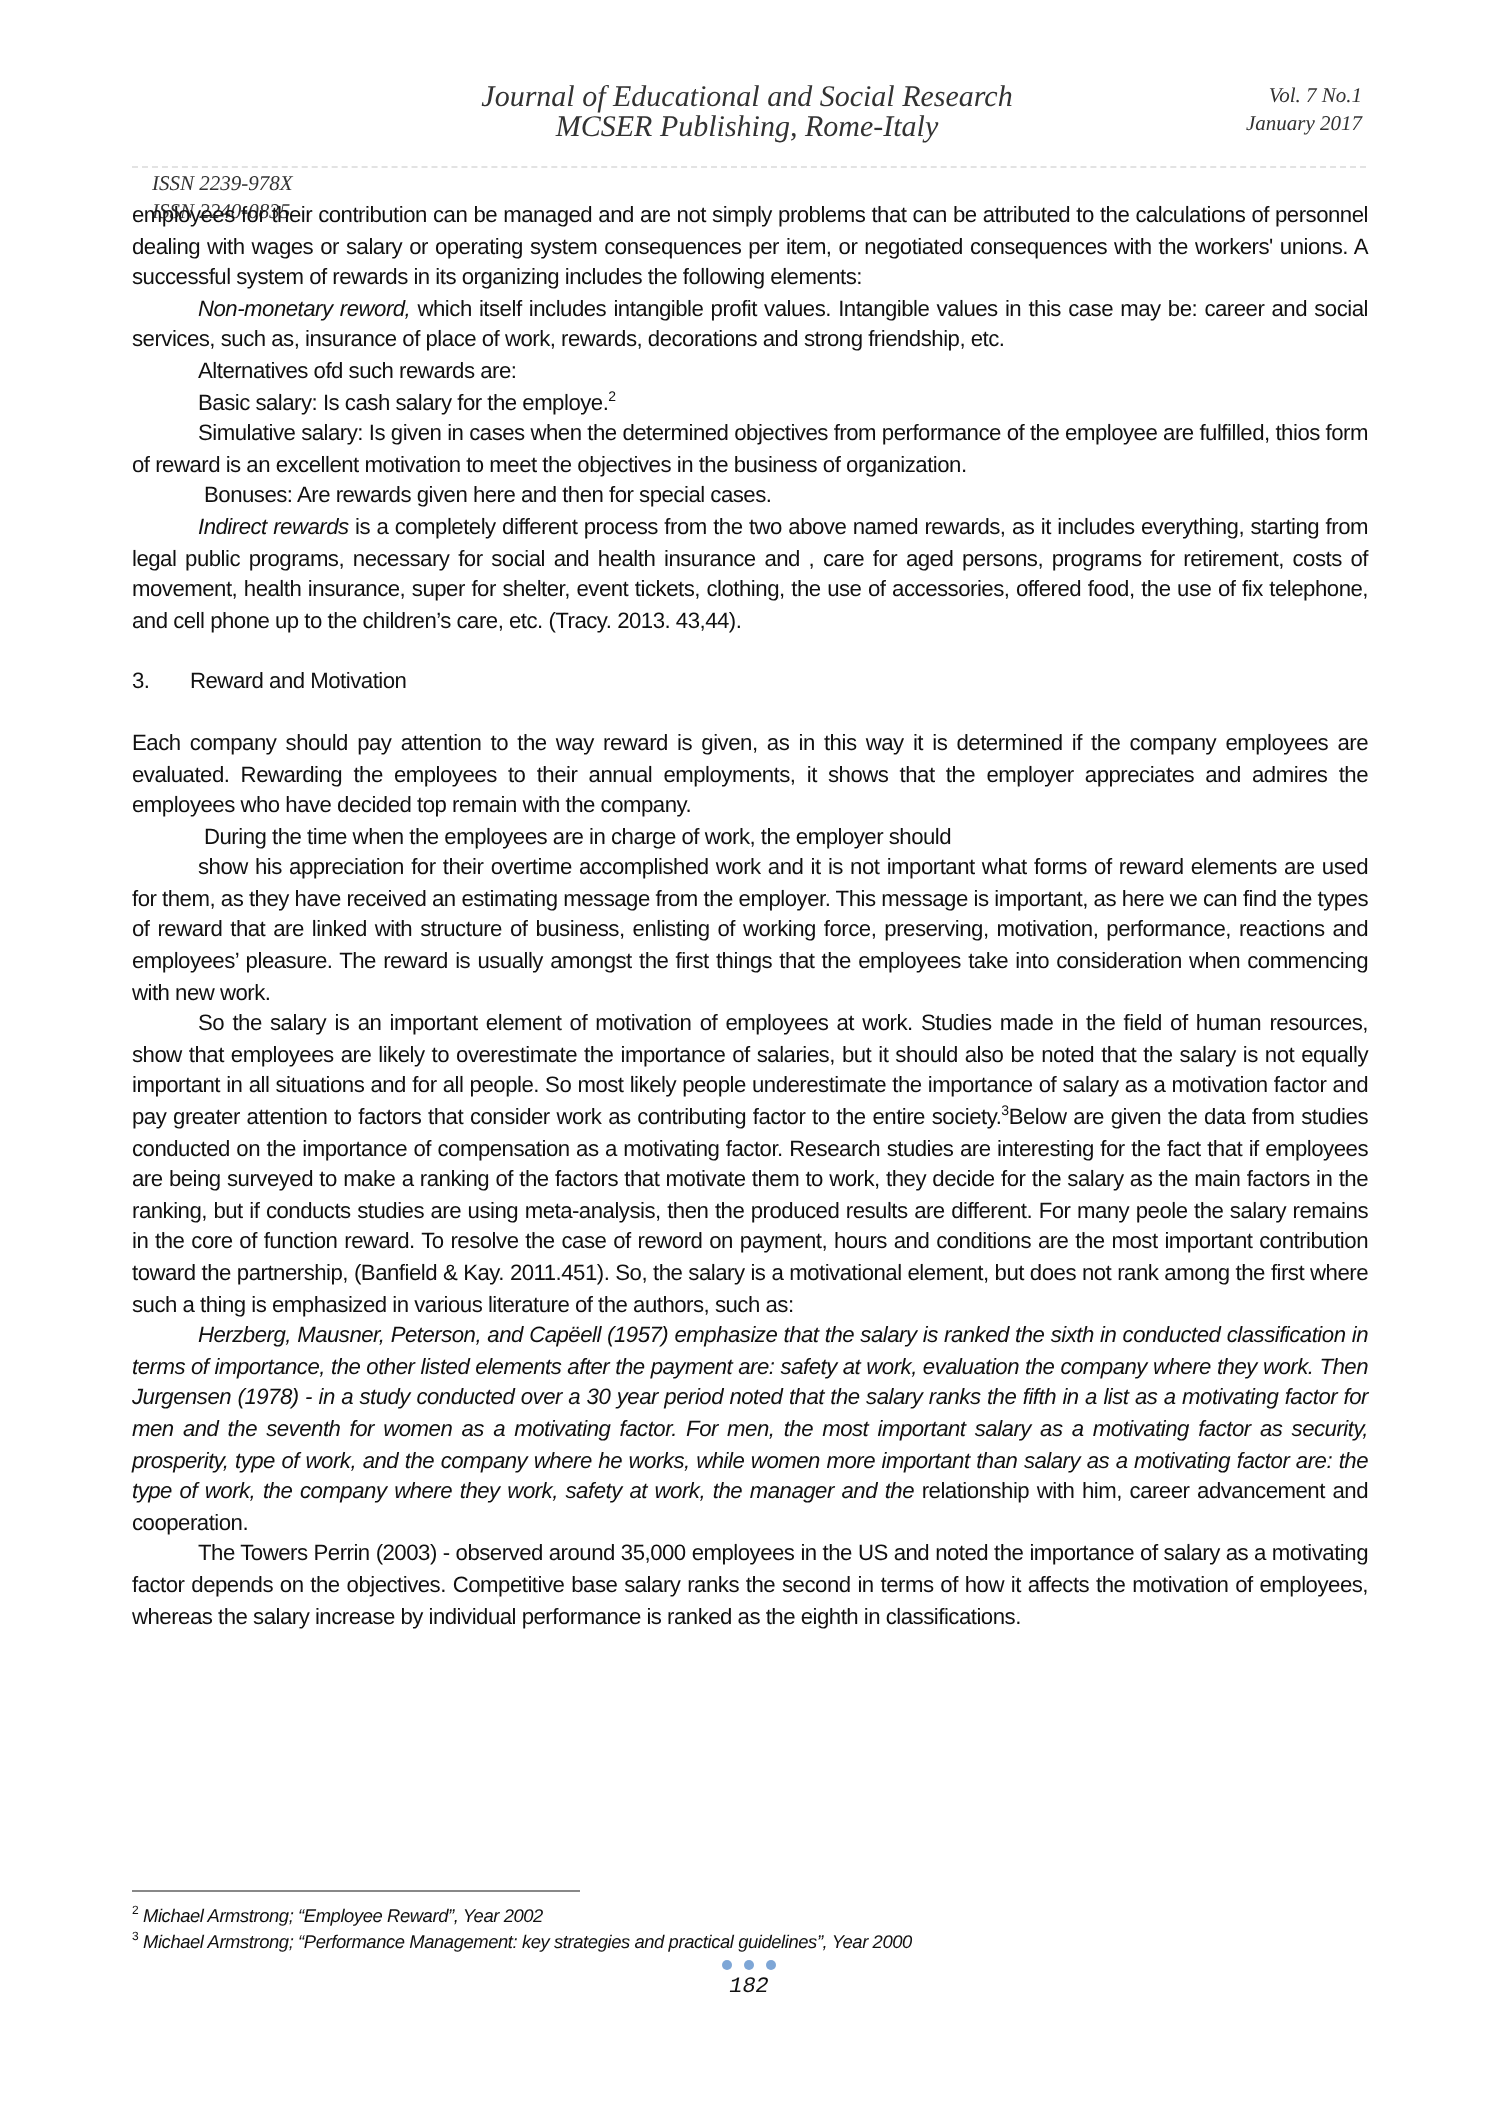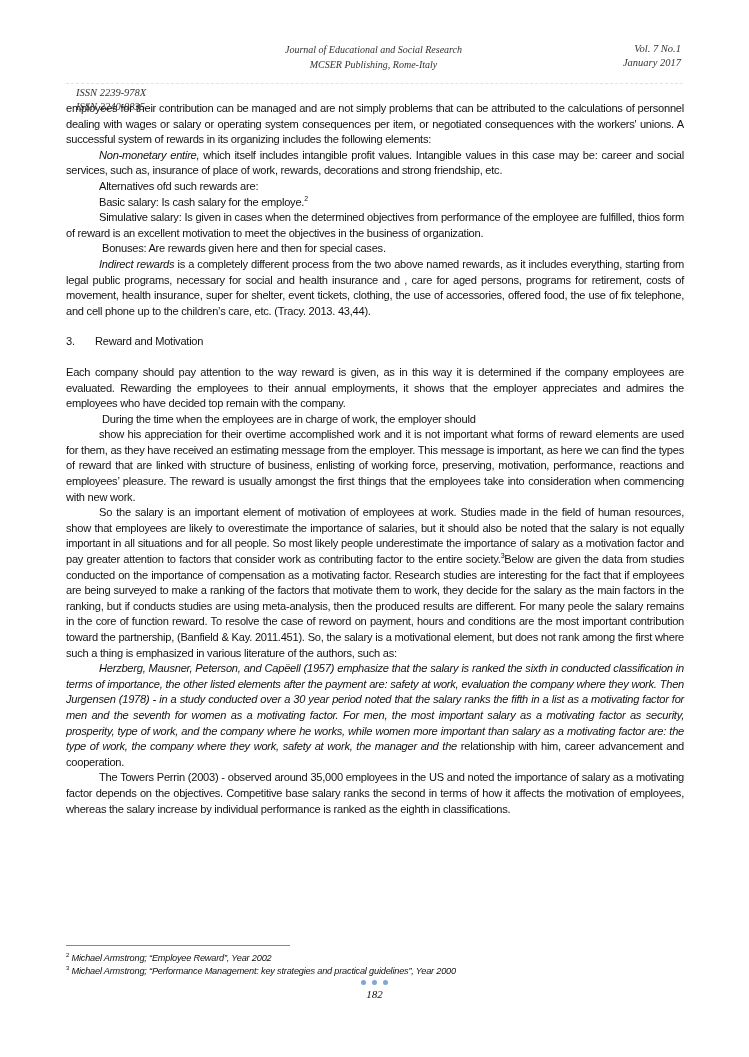--- a/index.html
+++ b/index.html
@@ -2,21 +2,21 @@
 <html><head>
   <meta charset="utf-8">
   <style>
     html, body { margin: 0; padding: 0; background: #ffffff; }
     body { width: 749px; height: 1057px; position: relative; overflow: hidden; }
     .page { position: absolute; left: 0; top: 0; width: 749px; height: 1057px; }
 
     .header { position: absolute; top: 42px; left: 66px; width: 615px; height: 40px;
       font-family: "Liberation Serif", "DejaVu Serif", serif; font-style: italic; color: #333; font-size: 10.5px; }
     .header .left { position: absolute; left: 10px; top: 0; line-height: 14px; margin-top: 44px; }
-    .header .center { position: absolute; left: 0; right: 0; top: 0; text-align: center; line-height: 15px; font-size: 10px; }
+    .header .center { position: absolute; left: 0; right: 0; top: 0; text-align: center; line-height: 15px; font-size: 15px; }
     .header .right { position: absolute; right: 0; top: 0; text-align: right; line-height: 14px; margin-left: 11px; }
     .header-rule { position: absolute; top: 83px; left: 66px; width: 617px; border-top: 1px dashed #e3e3e3; }
 
     .body { position: absolute; left: 66px; top: 101px; width: 618px;
       font-family: "Liberation Sans", "DejaVu Sans", sans-serif; font-size: 11.1px; line-height: 15.6px; color: #111;
       letter-spacing: -0.25px; }
     .body p { margin: 0; text-align: justify; }
     .ind { text-indent: 33px; }
     .ind2 { text-indent: 36px; }
     .body i { font-style: italic; }
@@ -25,21 +25,21 @@
     .heading .num { display: inline-block; width: 29px; }
 
     .fn-rule { position: absolute; left: 66px; top: 945px; width: 224px; border-top: 1px solid #888; }
     .footnotes { position: absolute; left: 66px; top: 952px; width: 618px;
       font-family: "Liberation Sans", "DejaVu Sans", sans-serif; font-style: italic; font-size: 9.2px; line-height: 13px; color: #111; letter-spacing: -0.2px; }
     .footnotes sup { font-style: normal; font-size: 6px; }
 
     .dots { position: absolute; left: 361px; top: 980px; width: 30px; height: 6px; }
     .dot { position: absolute; top: 0; width: 5px; height: 5px; border-radius: 50%; }
     .pagenum { position: absolute; left: 0; width: 749px; top: 988px; text-align: center;
-      font-family: Liberation Serif, serif; font-style: italic; font-size: 11px; color: #111; }
+      font-family: Liberation Mono, monospace; font-style: italic; font-size: 11px; color: #111; }
   </style>
 </head>
 <body>
 
 <div class="page">
 
   <div class="header">
     <div class="left">
       <div>ISSN 2239-978X</div>
       <div>ISSN 2240-0835</div>
@@ -50,21 +50,21 @@
     </div>
     <div class="right">
       <div>Vol. 7 No.1</div>
       <div>January 2017</div>
     </div>
   </div>
   <div class="header-rule"></div>
 
   <div class="body">
     <p>employees for their contribution can be managed and are not simply problems that can be attributed to the calculations of personnel dealing with wages or salary  or operating system consequences per item, or negotiated consequences with the workers' unions. A successful system of rewards in its organizing includes the following elements:</p>
-    <p class="ind"><i>Non-monetary entire,</i><span> which itself includes intangible profit values. Intangible values in this case may be: career and social services, such as, insurance of place of work, rewards, decorations and strong friendship, etc.</span></p>
+    <p class="ind"><i>Non-monetary reword,</i><span> which itself includes intangible profit values. Intangible values in this case may be: career and social services, such as, insurance of place of work, rewards, decorations and strong friendship, etc.</span></p>
     <p class="ind">Alternatives ofd such rewards are:</p>
     <p class="ind"><span>Basic salary: Is cash salary for the employe.</span><sup>2</sup></p>
     <p class="ind">Simulative salary: Is given in cases when the determined objectives from performance of the employee are fulfilled, thios form of reward is an excellent motivation to meet the objectives in the business of organization.</p>
     <p class="ind2">Bonuses: Are rewards given here and then for special cases.</p>
     <p class="ind"><i>Indirect rewards</i><span> is a completely different process from the two above named rewards, as it includes everything, starting from legal public programs, necessary for social and health insurance and , care for aged persons, programs for retirement, costs of movement, health insurance,  super for shelter, event tickets, clothing, the use of accessories, offered food, the use of fix telephone,  and cell phone up to the children’s care, etc. (Tracy. 2013. 43,44).</span></p>
 
     <p class="heading"><span class="num">3.</span><span>Reward and Motivation</span></p>
 
     <p>Each company should pay attention to the way reward is given, as in this way it is determined if the company employees are evaluated.  Rewarding the employees to their annual employments, it shows that the employer appreciates and admires the employees who have decided top remain with the company.</p>
     <p class="ind2">During the time when the employees are in charge of work, the employer should</p>

